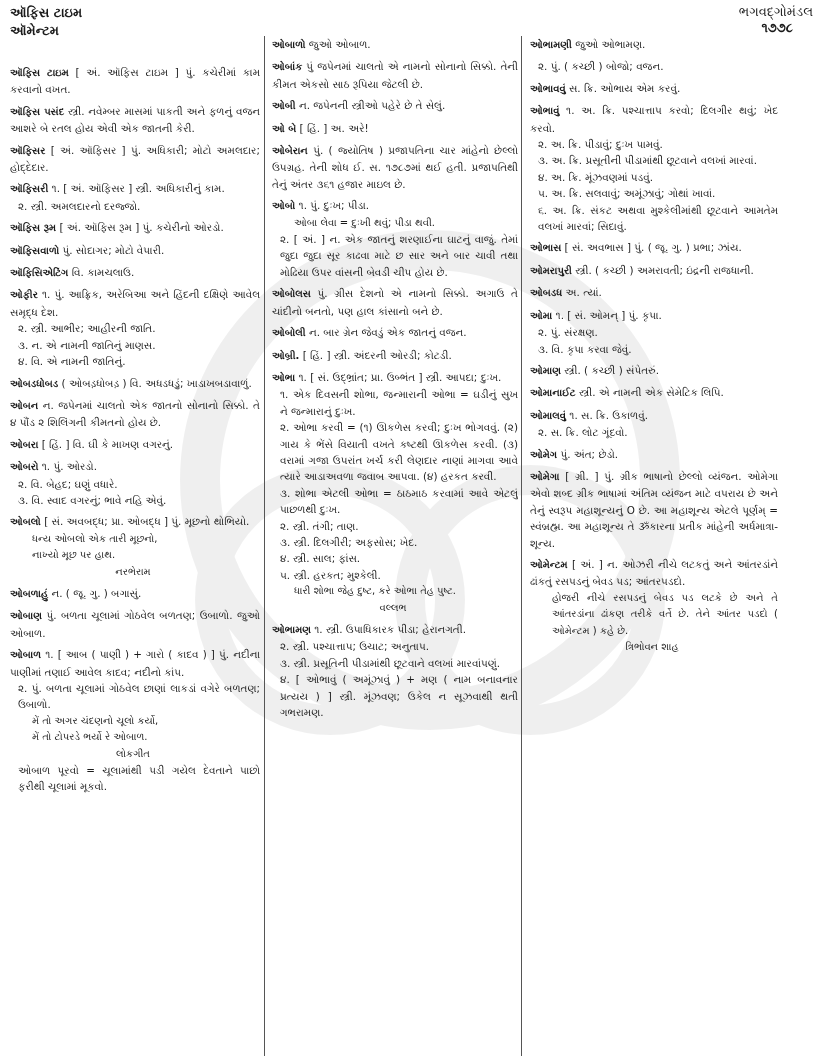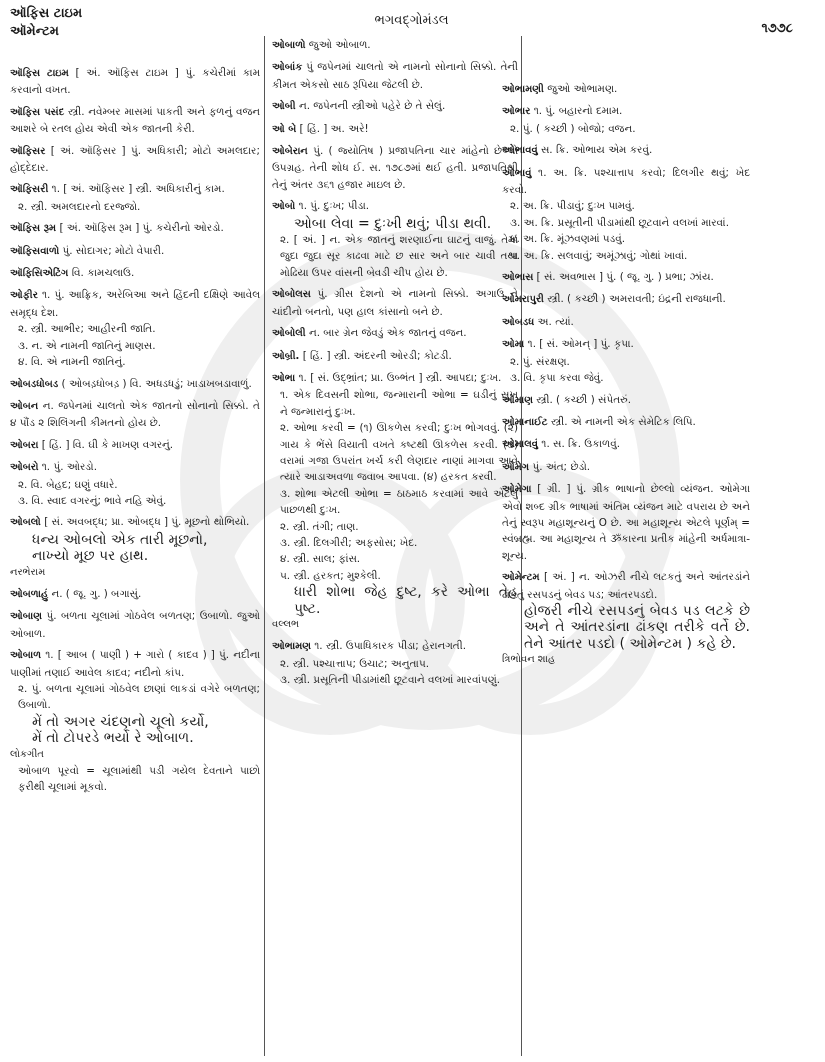--- a/index.html
+++ b/index.html
@@ -12,39 +12,39 @@
   .page { position: absolute; inset: 0; }
   .watermark {
     position: absolute; left: 150px; top: 180px; width: 560px; height: 700px;
     pointer-events: none; opacity: 0.06;
   }
   .header {
     position: absolute; top: 4px; left: 10px; right: 12px; height: 40px;
     font-size: 13px; font-weight: bold;
   }
   .hdr-left { position: absolute; left: 0; top: 0; line-height: 18px; }
-  .hdr-center { position: absolute; left: 0; right: 0; top: 0; text-align: center; font-weight: normal; margin-top: 8px; }
+  .hdr-center { position: absolute; left: 0; right: 0; top: 0; text-align: right; font-weight: normal; }
   .hdr-right { position: absolute; right: 20px; top: 16px; font-weight: bold; }
   .col {
     position: absolute; top: 36px; bottom: 2px;
     font-size: 10.4px; line-height: 16.4px;
     overflow: hidden;
   }
   .col1 { left: 10px; width: 250px; top: 64px; }
   .col2 { left: 272px; width: 246px; }
-  .col3 { left: 502px; width: 248px; margin-top: 44px; }
+  .col3 { left: 530px; width: 248px; }
   .rule { position: absolute; width: 1px; background: #555; }
   .rule1 { left: 264px; top: 36px; height: 1020px; }
   .rule2 { left: 521px; top: 36px; height: 1020px; }
   .entry { margin: 0 0 5px 0; text-align: justify; }
   .entry p { margin: 0; }
   .hw { font-weight: bold; font-size: 10px; }
   .sub { padding-left: 8px; margin-top: 1px; }
-  .quote { padding-left: 22px; font-size: 14px; }
-  .cite { text-align: left; font-size: 10px; padding-right: 4px; }
+  .quote { padding-left: 22px; font-size: 10px; }
+  .cite { text-align: center; font-size: 10px; padding-right: 4px; }
 </style>
 </head>
 <body>
 
 <div class="page">
 
   <svg class="watermark" viewBox="0 0 560 700">
     <circle cx="280" cy="300" r="230" fill="none" stroke="#000" stroke-width="40"></circle>
     <circle cx="180" cy="420" r="120" fill="none" stroke="#000" stroke-width="30"></circle>
     <circle cx="380" cy="420" r="120" fill="none" stroke="#000" stroke-width="30"></circle>
@@ -165,39 +165,40 @@
         <p class="sub">૩. સ્ત્રી. દિલગીરી; અફસોસ; ખેદ.</p>
         <p class="sub">૪. સ્ત્રી. સાલ; ફાંસ.</p>
         <p class="sub">૫. સ્ત્રી. હરકત; મુશ્કેલી.</p>
         <p class="quote">ધારી શોભા જેહ દુષ્ટ, કરે ઓભા તેહ પુષ્ટ.</p>
         <p class="cite">વલ્લભ</p>
       </div>
       <div class="entry">
         <p><span class="hw">ઓભામણ</span> <span>૧. સ્ત્રી. ઉપાધિકારક પીડા; હેરાનગતી.</span></p>
         <p class="sub">૨. સ્ત્રી. પશ્ચાત્તાપ; ઉચાટ; અનુતાપ.</p>
         <p class="sub">૩. સ્ત્રી. પ્રસૂતિની પીડામાંથી છૂટવાને વલખાં મારવાંપણું.</p>
+        <p class="sub">૪. [ ઓભાવું ( અમૂંઝાવું ) + મણ ( નામ બનાવનાર પ્રત્યય ) ] સ્ત્રી. મૂંઝવણ; ઉકેલ ન સૂઝવાથી થતી ગભરામણ.</p>
       </div>
     </div>
   <div class="col col3">
       <div class="entry">
         <p><span class="hw">ઓભામણી</span> <span>જુઓ ઓભામણ.</span></p>
       </div>
       <div class="entry">
-        <p><span class="hw">ઓભાર</span> <span>૧. પું. બહારનો દમામ.</span></p>
         <p class="sub">૨. પું. ( કચ્છી ) બોજો; વજન.</p>
       </div>
       <div class="entry">
         <p><span class="hw">ઓભાવવું</span> <span>સ. ક્રિ. ઓભાય એમ કરવું.</span></p>
       </div>
       <div class="entry">
         <p><span class="hw">ઓભાવું</span> <span>૧. અ. ક્રિ. પશ્ચાત્તાપ કરવો; દિલગીર થવું; ખેદ કરવો.</span></p>
         <p class="sub">૨. અ. ક્રિ. પીડાવું; દુઃખ પામવું.</p>
         <p class="sub">૩. અ. ક્રિ. પ્રસૂતીની પીડામાંથી છૂટવાને વલખાં મારવાં.</p>
         <p class="sub">૪. અ. ક્રિ. મૂંઝવણમાં પડવું.</p>
         <p class="sub">૫. અ. ક્રિ. સલવાવું; અમૂંઝાવું; ગોથાં ખાવાં.</p>
+        <p class="sub">૬. અ. ક્રિ. સંકટ અથવા મુશ્કેલીમાંથી છૂટવાને આમતેમ વલખાં મારવાં; સિદાવું.</p>
       </div>
       <div class="entry">
         <p><span class="hw">ઓભાસ</span> <span>[ સં. અવભાસ ] પું. ( જૂ. ગુ. ) પ્રભા; ઝાંય.</span></p>
       </div>
       <div class="entry">
         <p><span class="hw">ઓમરાપુરી</span> <span>સ્ત્રી. ( કચ્છી ) અમરાવતી; ઇંદ્રની રાજધાની.</span></p>
       </div>
       <div class="entry">
         <p><span class="hw">ઓબડધ</span> <span>અ. ત્યાં.</span></p>
       </div>
@@ -207,20 +208,21 @@
         <p class="sub">૩. વિ. કૃપા કરવા જેવું.</p>
       </div>
       <div class="entry">
         <p><span class="hw">ઓમાણ</span> <span>સ્ત્રી. ( કચ્છી ) સંપેતરું.</span></p>
       </div>
       <div class="entry">
         <p><span class="hw">ઓમાનાઈટ</span> <span>સ્ત્રી. એ નામની એક સેમેટિક લિપિ.</span></p>
       </div>
       <div class="entry">
         <p><span class="hw">ઓમાલવું</span> <span>૧. સ. ક્રિ. ઉકાળવું.</span></p>
+        <p class="sub">૨. સ. ક્રિ. લોટ ગૂંદવો.</p>
       </div>
       <div class="entry">
         <p><span class="hw">ઓમેગ</span> <span>પું. અંત; છેડો.</span></p>
       </div>
       <div class="entry">
         <p><span class="hw">ઓમેગા</span> <span>[ ગ્રી. ] પું. ગ્રીક ભાષાનો છેલ્લો વ્યંજન. ઓમેગા એવો શબ્દ ગ્રીક ભાષામાં અંતિમ વ્યંજન માટે વપરાય છે અને તેનું સ્વરૂપ મહાશૂન્યનું O છે. આ મહાશૂન્ય એટલે પૂર્ણમ્ = સ્વંબ્રહ્મ. આ મહાશૂન્ય તે ૐકારના પ્રતીક માંહેની અર્ધમાત્રા-શૂન્ય.</span></p>
       </div>
       <div class="entry">
         <p><span class="hw">ઓમેન્ટમ</span> <span>[ અં. ] ન. ઓઝરી નીચે લટકતું અને આંતરડાંને ઢાંકતું રસપડનું બેવડ પડ; આંતરપડદો.</span></p>
         <p class="quote">હોજરી નીચે રસપડનું બેવડ પડ લટકે છે અને તે આંતરડાંના ઢાંકણ તરીકે વર્તે છે. તેને આંતર પડદો ( ઓમેન્ટમ ) કહે છે.</p>

